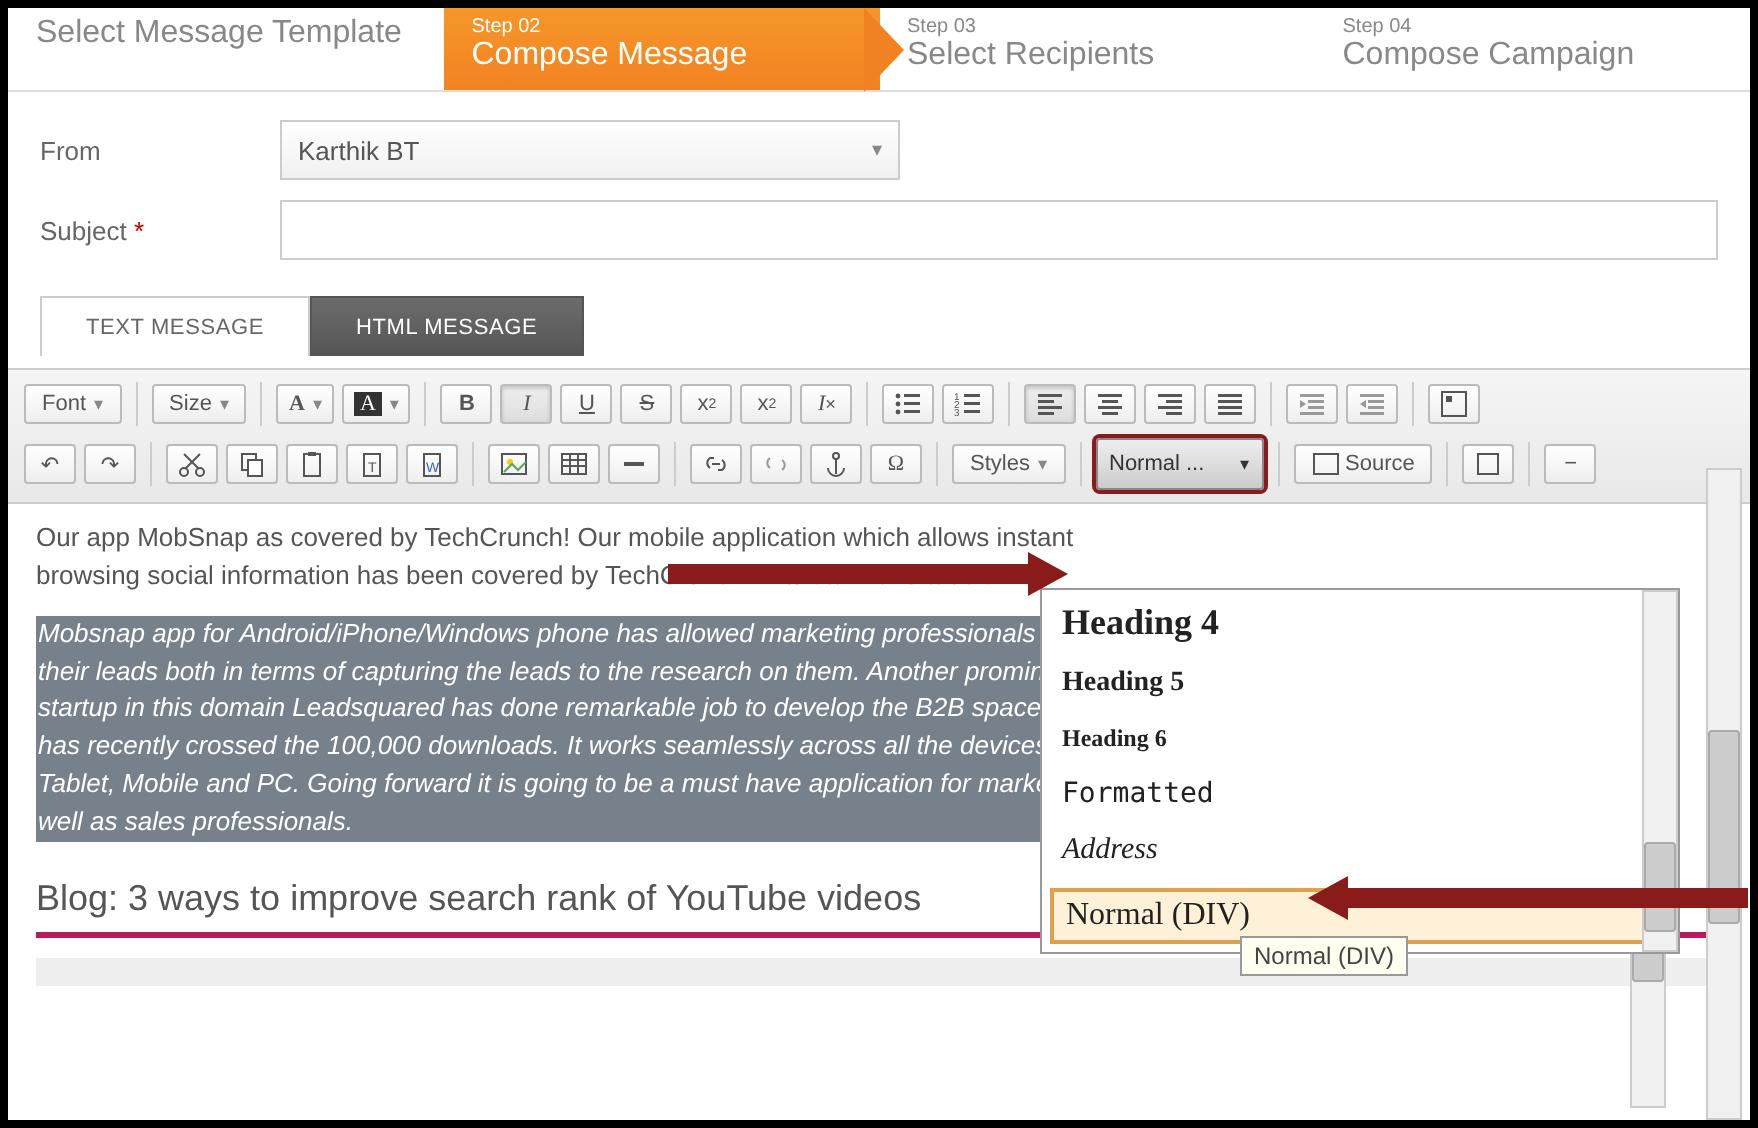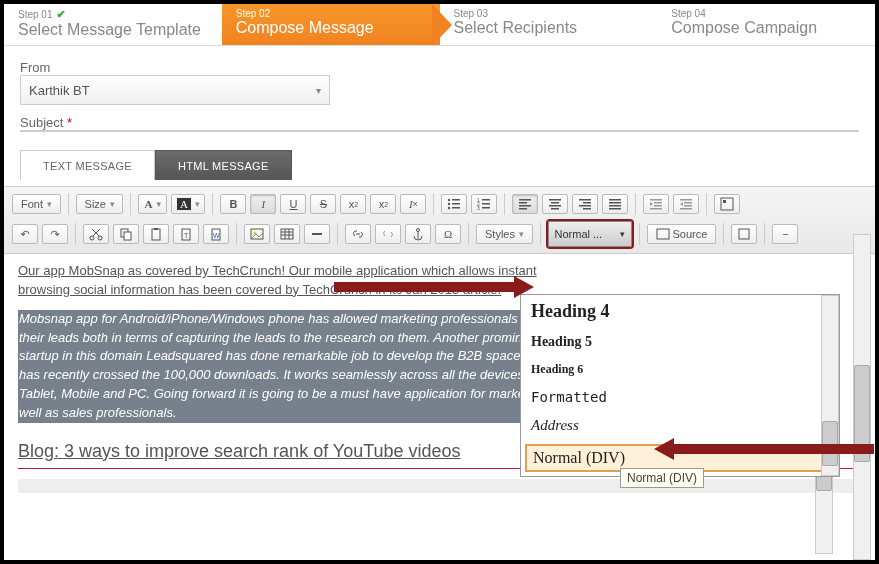--- a/index.html
+++ b/index.html
@@ -30,21 +30,21 @@
 .step .label { font-size: 16px; }
 .step.active {
   background: linear-gradient(#f5972a, #f28221);
   color: #fff;
 }
 .step svg.chevron {
   position: absolute; right: -20px; top: 0; height: 42px; width: 28px; z-index: 1;
 }
 .check { color: #3aa83a; font-weight: bold; font-size: 11px; }
 .form-area { padding: 14px 16px 6px; }
-.form-row { display: flex; margin-bottom: 10px; flex-direction: column; }
+.form-row { display: flex; align-items: center; margin-bottom: 10px; }
 .form-row label { width: 120px; color: #666; }
 .req { color: #c00; }
 .select-box {
   height: 30px; width: 310px;
   border: 1px solid #ccc;
   background: linear-gradient(#fff, #f0f0f0);
   padding: 5px 8px; color: #555;
   display: flex; justify-content: space-between; align-items: center;
 }
 .subject-input {
@@ -90,31 +90,31 @@
   border: 1px solid #888;
   background: linear-gradient(#eee, #ccc);
   border-radius: 2px;
   display: inline-flex; align-items: center; padding: 0 6px;
   font-size: 11px; color: #333;
   justify-content: space-between;
 }
 .format-combo.highlight { box-shadow: 0 0 0 2px #8a1b1b; }
 .content-pane {
   position: relative; padding: 8px 14px;
-  height: 260px; overflow: hidden; text-decoration: underline;
+  height: 260px; overflow: hidden;
 }
 .body-copy { font-size: 13px; color: #555; line-height: 1.45; }
 .selected {
   display: inline-block; background: #76818c; color: #fff;
   font-style: italic; padding: 0 1px;
   line-height: 1.45;
   margin-top: 10px;
 }
 .selected .line { display: block; }
-.blog-title { margin-top: 18px; font-size: 18px; color: #555; border-bottom: 1px solid #be185d; padding-bottom: 6px; }
+.blog-title { margin-top: 18px; font-size: 18px; color: #555; border-bottom: 3px solid #be185d; padding-bottom: 6px; }
 .grey-block { margin-top: 10px; height: 14px; background: #eee; }
 .dropdown {
   position: absolute;
   left: 516px; top: 290px;
   width: 320px;
   background: #fff;
   border: 1px solid #999;
   z-index: 5;
   font-family: "Times New Roman", serif;
 }
@@ -148,24 +148,20 @@
 .arrow {
   position: absolute; z-index: 10;
 }
 .arrow svg { display: block; }
 </style>
 </head>
 <body>
 
 <div class="steps">
   <div class="step">
-    <div class="num">
-        <span>Step 01</span> 
-        <span class="check">✔</span>
-      </div>
     <div class="label">Select Message Template</div>
   </div>
   <div class="step active">
     <div class="num">Step 02</div>
     <div class="label">Compose Message</div>
     <svg class="chevron" viewBox="0 0 28 42">
         <polygon fill="#f28221" points="0,0 20,21 0,42"></polygon>
       </svg>
   </div>
   <div class="step">

